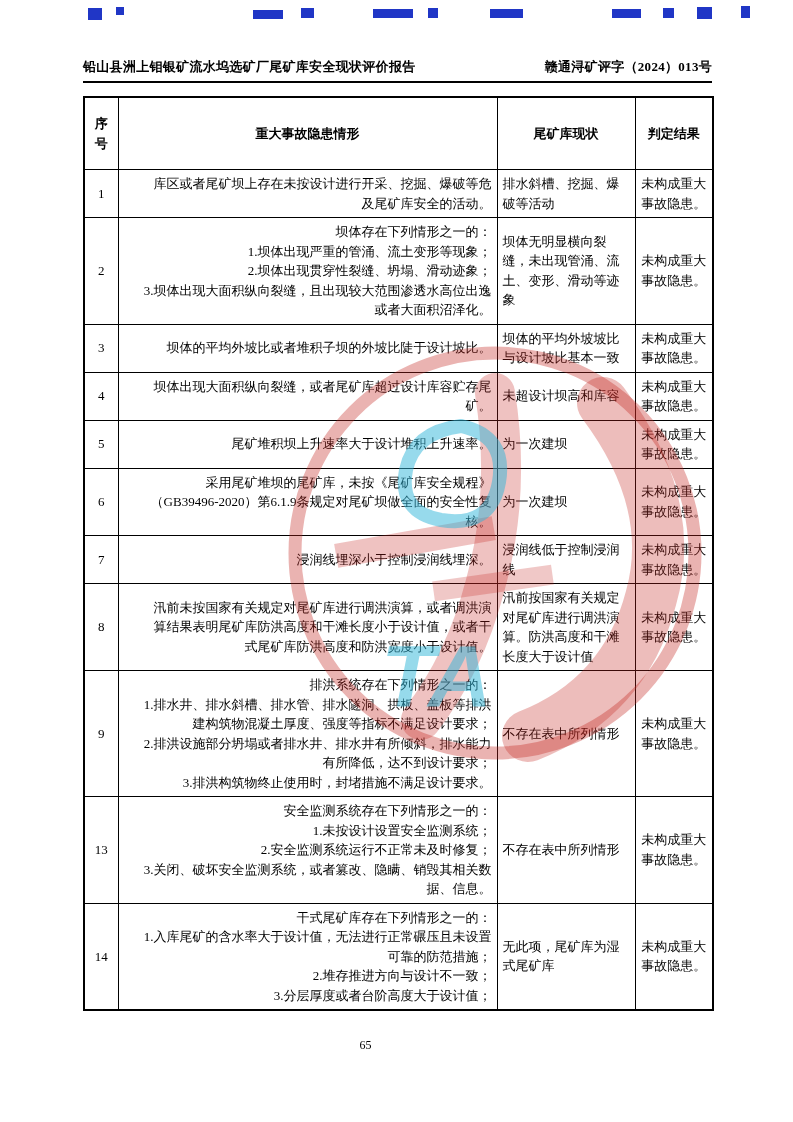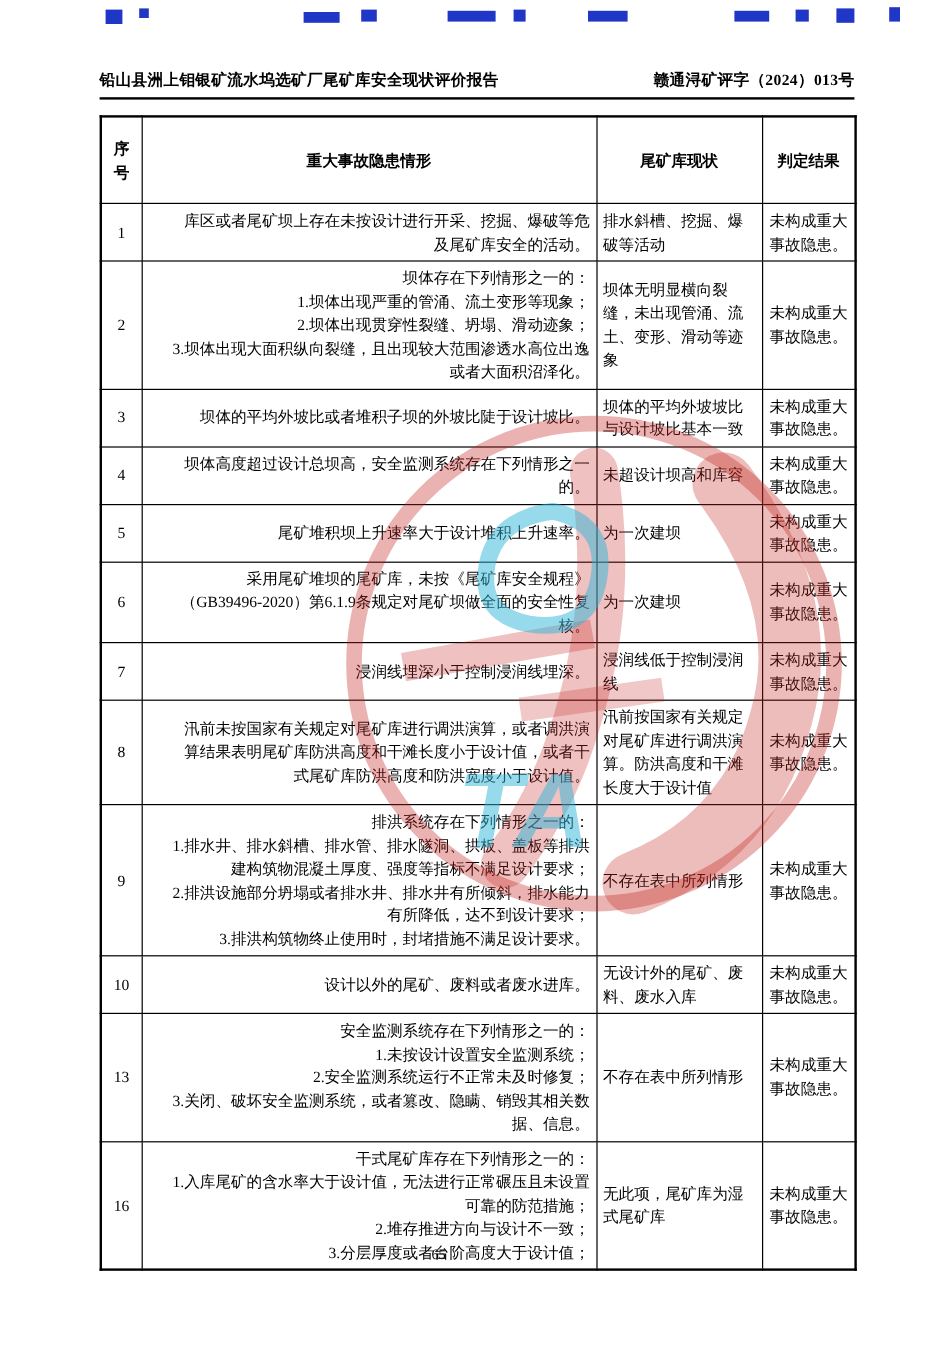--- a/index.html
+++ b/index.html
@@ -85,21 +85,21 @@
         <td class="c-result">未构成重大事故隐患。</td>
       </tr>
       <tr>
         <td class="c-no">3</td>
         <td class="c-sit">坝体的平均外坡比或者堆积子坝的外坡比陡于设计坡比。</td>
         <td class="c-status">坝体的平均外坡坡比与设计坡比基本一致</td>
         <td class="c-result">未构成重大事故隐患。</td>
       </tr>
       <tr>
         <td class="c-no">4</td>
-        <td class="c-sit">坝体高度超过设计总坝高，安全监测系统存在下列情形之一的。</td>
+        <td class="c-sit">坝体出现大面积纵向裂缝，或者尾矿库超过设计库容贮存尾矿。</td>
         <td class="c-status">未超设计坝高和库容</td>
         <td class="c-result">未构成重大事故隐患。</td>
       </tr>
       <tr>
         <td class="c-no">5</td>
         <td class="c-sit">尾矿堆积坝上升速率大于设计堆积上升速率。</td>
         <td class="c-status">为一次建坝</td>
         <td class="c-result">未构成重大事故隐患。</td>
       </tr>
       <tr>
@@ -123,36 +123,30 @@
       <tr>
         <td class="c-no">9</td>
         <td class="c-sit">排洪系统存在下列情形之一的：
 1.排水井、排水斜槽、排水管、排水隧洞、拱板、盖板等排洪建构筑物混凝土厚度、强度等指标不满足设计要求；
 2.排洪设施部分坍塌或者排水井、排水井有所倾斜，排水能力有所降低，达不到设计要求；
 3.排洪构筑物终止使用时，封堵措施不满足设计要求。</td>
         <td class="c-status">不存在表中所列情形</td>
         <td class="c-result">未构成重大事故隐患。</td>
       </tr>
       <tr>
-        <td class="c-no">10</td>
-        <td class="c-sit">设计以外的尾矿、废料或者废水进库。</td>
-        <td class="c-status">无设计外的尾矿、废料、废水入库</td>
-        <td class="c-result">未构成重大事故隐患。</td>
-      </tr>
-      <tr>
         <td class="c-no">13</td>
         <td class="c-sit">安全监测系统存在下列情形之一的：
 1.未按设计设置安全监测系统；
 2.安全监测系统运行不正常未及时修复；
 3.关闭、破坏安全监测系统，或者篡改、隐瞒、销毁其相关数据、信息。</td>
         <td class="c-status">不存在表中所列情形</td>
         <td class="c-result">未构成重大事故隐患。</td>
       </tr>
       <tr>
-        <td class="c-no">16</td>
+        <td class="c-no">14</td>
         <td class="c-sit">干式尾矿库存在下列情形之一的：
 1.入库尾矿的含水率大于设计值，无法进行正常碾压且未设置可靠的防范措施；
 2.堆存推进方向与设计不一致；
 3.分层厚度或者台阶高度大于设计值；</td>
         <td class="c-status">无此项，尾矿库为湿式尾矿库</td>
         <td class="c-result">未构成重大事故隐患。</td>
       </tr>
     </tbody>
   </table>
 </div>

